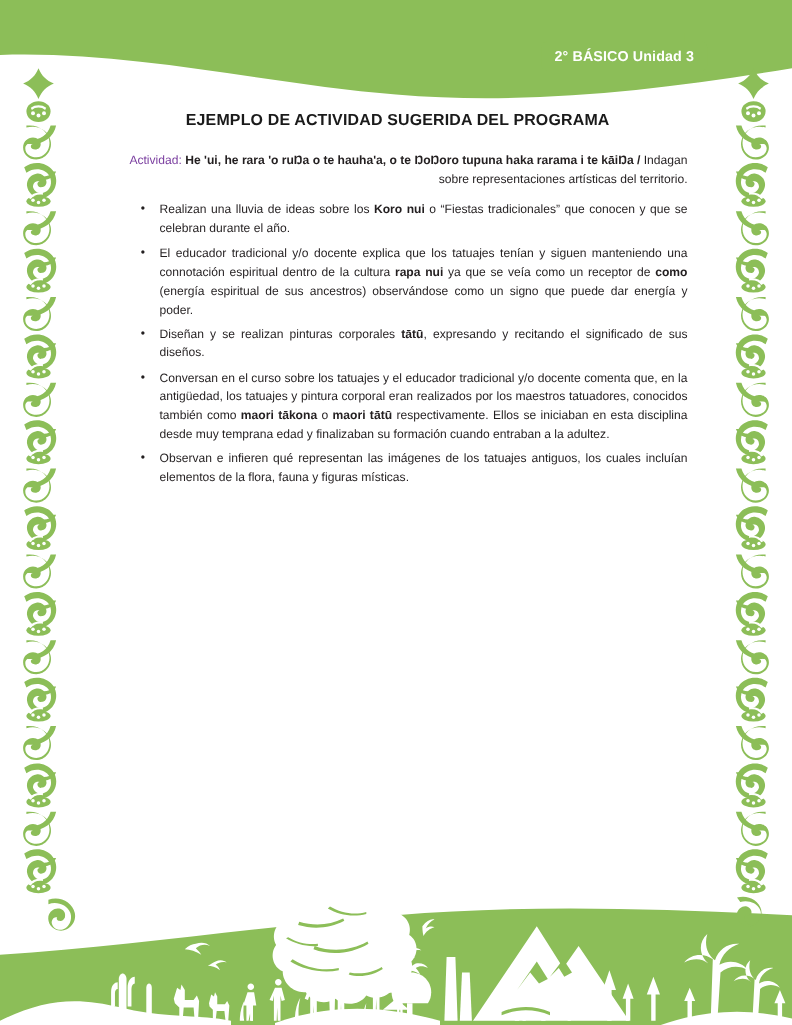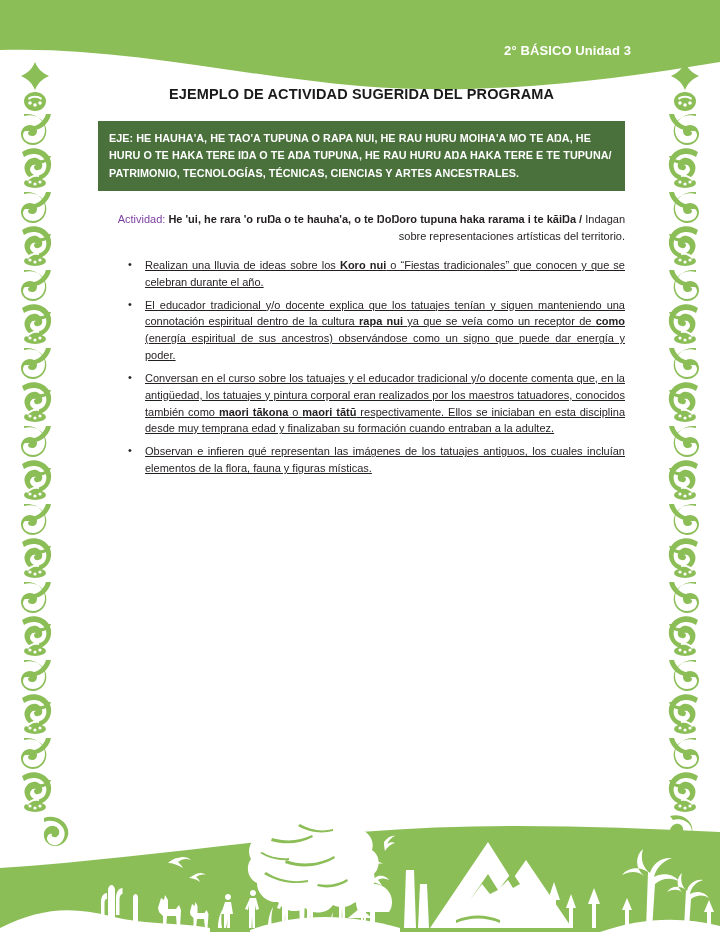--- a/index.html
+++ b/index.html
@@ -49,21 +49,21 @@
   
   .content {
     position: absolute;
     left: 98px;
     top: 0;
     width: 527px;
     z-index: 4;
   }
 
   .doc-title {
-    margin: 0;
+    margin: 16px;
     padding-top: 86px;
     text-align: center;
     font-size: 14.5px;
     font-weight: 700;
     letter-spacing: .15px;
     color: #1a1a1a;
   }
 
   .eje-box {
     margin-top: 19px;
@@ -91,21 +91,20 @@
 
   .ejemplos-head {
     margin-top: 25px;
     font-size: 11px;
   }
 
   ul.examples {
     margin: 12px 0 0 0;
     padding: 0;
     list-style: none;
-    text-decoration: underline;
   }
   ul.examples > li {
     position: relative;
     padding-left: 47px;
     margin-bottom: 6px;
     font-size: 11px;
     line-height: 1.53;
     text-align: justify;
     text-justify: inter-word;
   }
@@ -266,28 +265,28 @@
     <path d="M196,874 c4,-2 8,-1 10,1 c-4,-1 -7,0 -10,2 c2,1 3,3 4,5 c-4,-3 -8,-4 -11,-4 c3,-2 5,-3 7,-4 z"></path>
   </g>
 </svg>
 
 <div class="badge">2° BÁSICO Unidad 3</div>
 
 <div class="content">
 
   <h1 class="doc-title">EJEMPLO DE ACTIVIDAD SUGERIDA DEL PROGRAMA</h1>
 
-  <div class="eje-box">EJE: HE HAUHA'A, HE TAO'A TUPUNA O RAPA NUI, HE RAU HURU MOIHA'A MO TE AŊA, HE HURU O TE HAKA TERE IŊA O TE AŊA TUPUNA, HE RAU HURU AŊA HAKA TERE E TE TUPUNA/ PATRIMONIO, TECNOLOGÍAS, TÉCNICAS, CIENCIAS Y ARTES ANCESTRALES.</div>
 
   <p class="actividad">
     <span class="lbl">Actividad:</span>
     <span class="rapa">He 'ui, he rara 'o ruŊa o te hauha'a, o te ŊoŊoro tupuna haka rarama i te kāiŊa /</span>
     <span>Indagan sobre representaciones artísticas del territorio.</span>
   </p>
 
 
   <ul class="examples" id="examples-list">
       <li><span>Realizan una lluvia de ideas sobre los </span><b>Koro nui</b><span> o “Fiestas tradicionales” que conocen y que se celebran durante el año.</span></li>
       <li><span>El educador tradicional y/o docente explica que los tatuajes tenían y siguen manteniendo una connotación espiritual dentro de la cultura </span><b>rapa nui</b><span> ya que se veía como un receptor de </span><b>como</b><span> (energía espiritual de sus ancestros) observándose como un signo que puede dar energía y poder.</span></li>
+      <li><span>Diseñan y se realizan pinturas corporales </span><b>tātū</b><span>, expresando y recitando el significado de sus diseños.</span></li>
       <li><span>Conversan en el curso sobre los tatuajes y el educador tradicional y/o docente comenta que, en la antigüedad, los tatuajes y pintura corporal eran realizados por los maestros tatuadores, conocidos también como </span><b>maori tākona</b><span> o </span><b>maori tātū</b><span> respectivamente. Ellos se iniciaban en esta disciplina desde muy temprana edad y finalizaban su formación cuando entraban a la adultez.</span></li>
       <li><span>Observan e infieren qué representan las imágenes de los tatuajes antiguos, los cuales incluían elementos de la flora, fauna y figuras místicas.</span></li>
     </ul>
 </div>
 
 </body></html>

